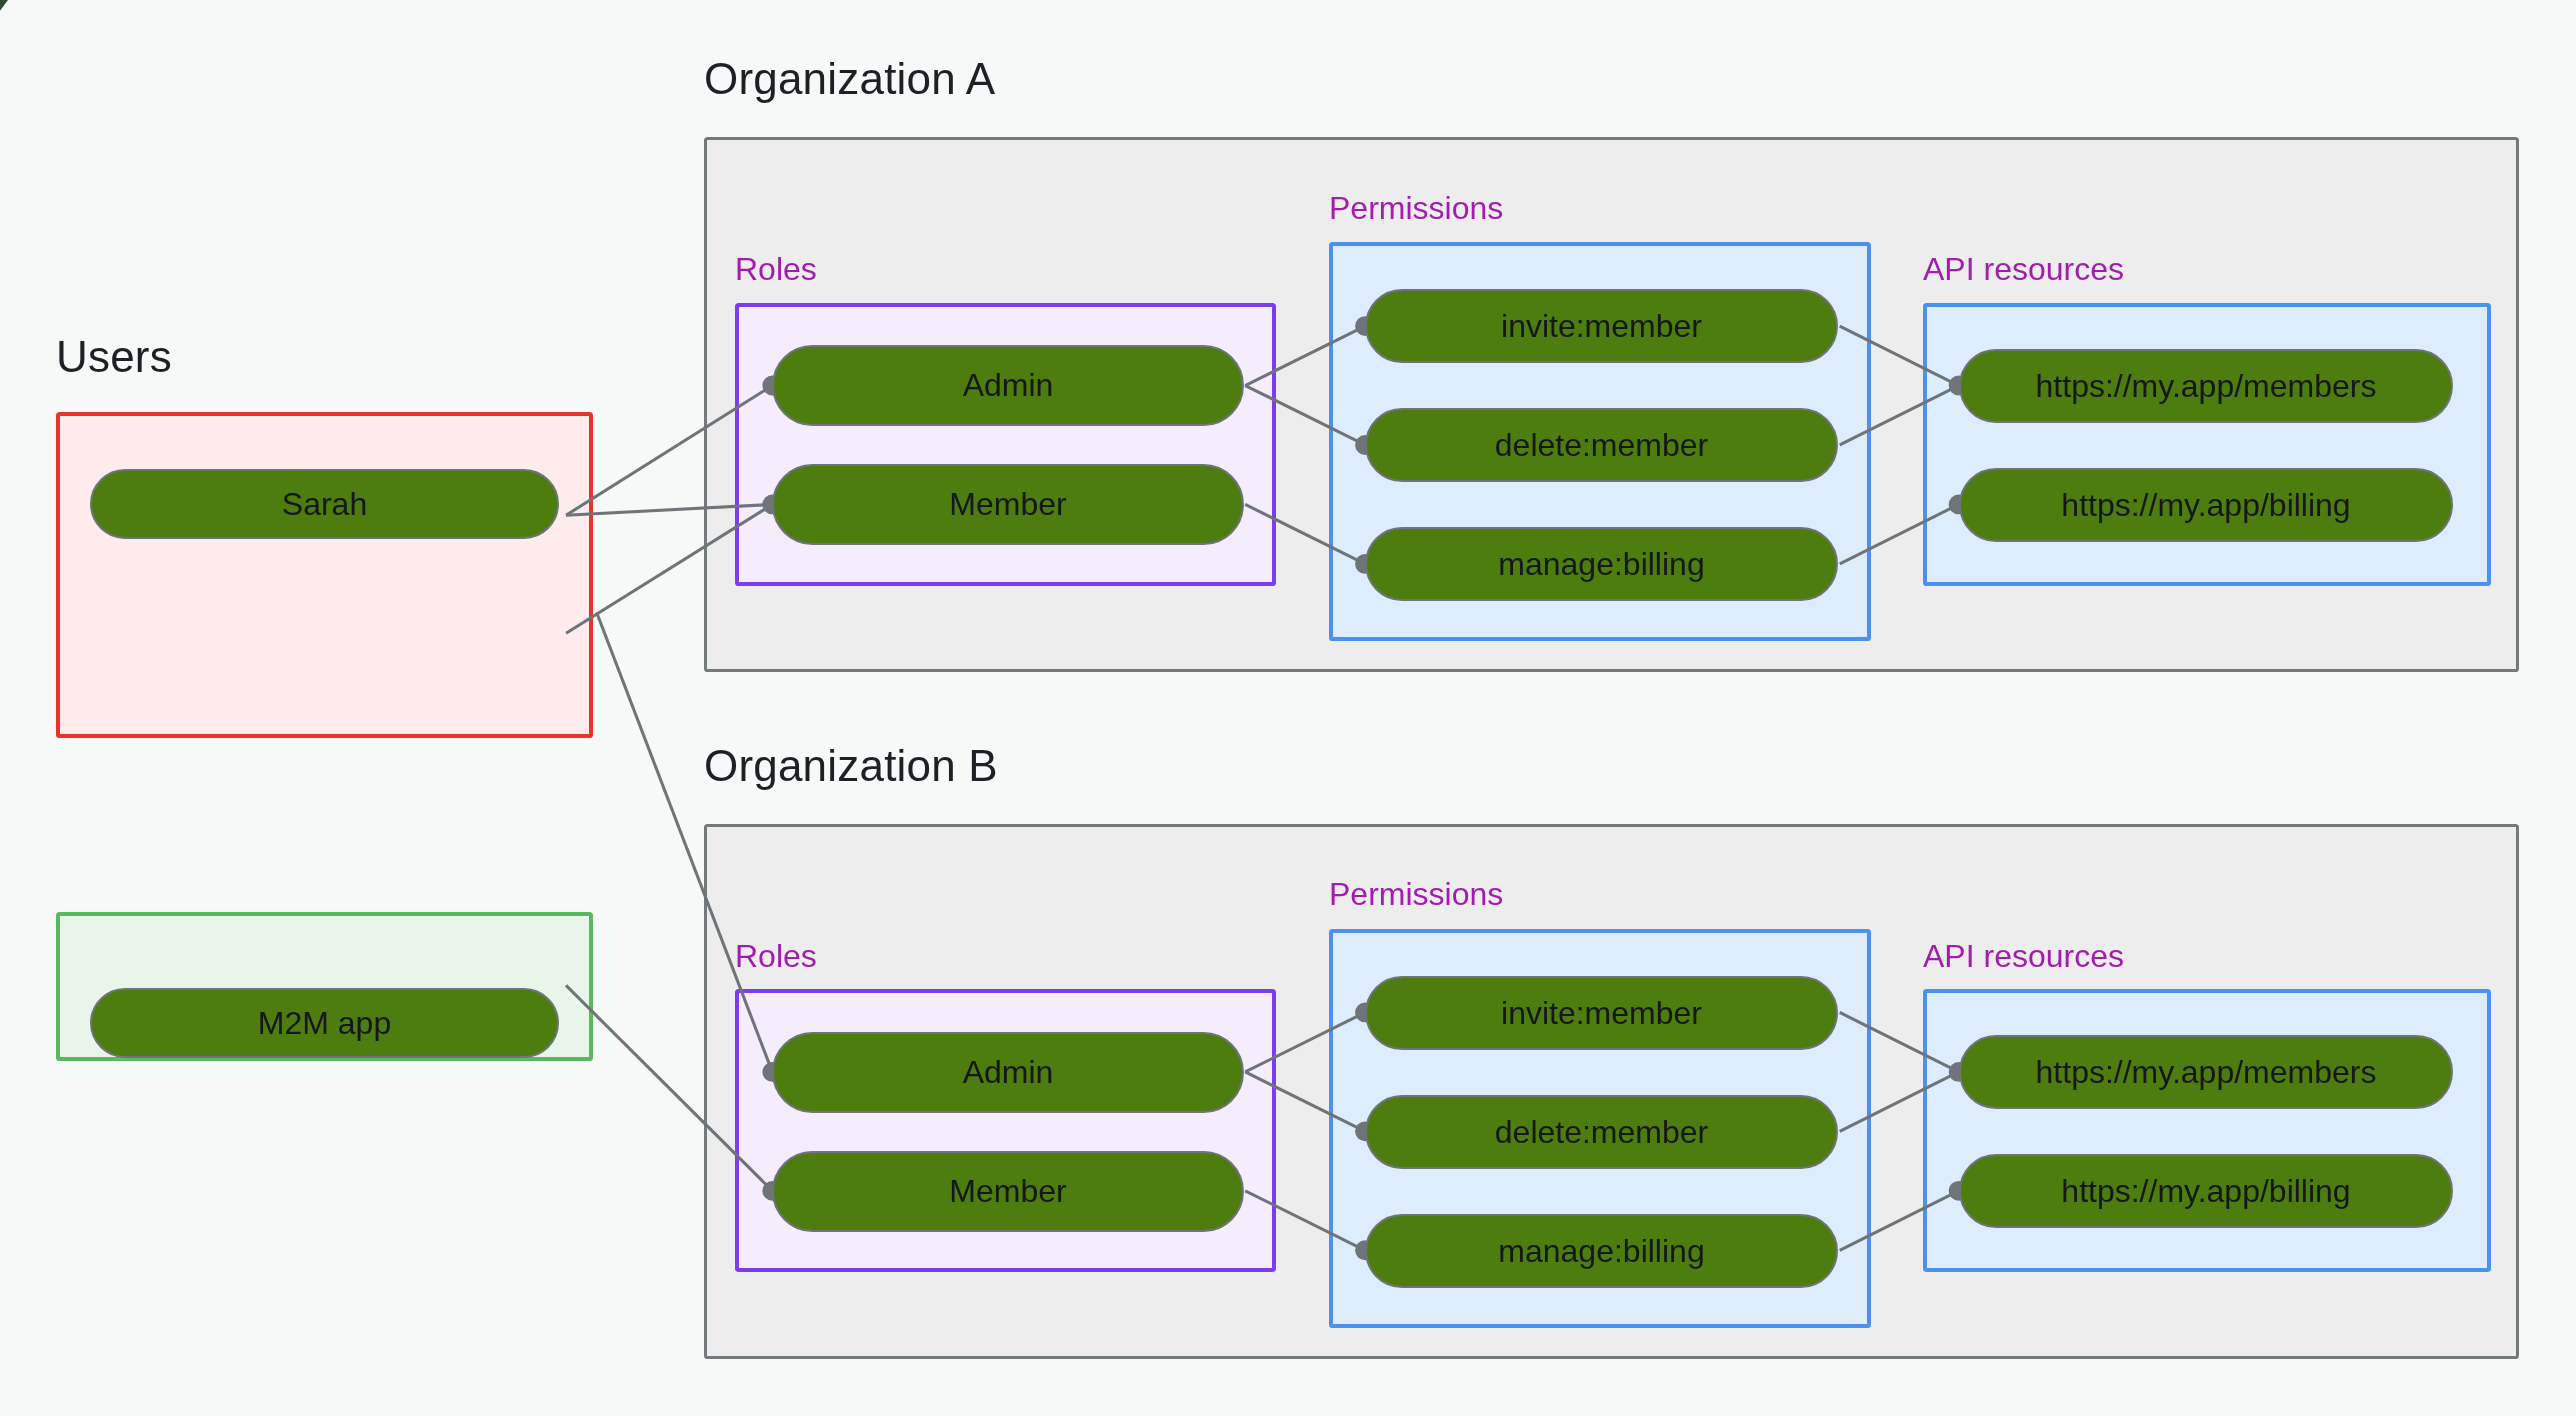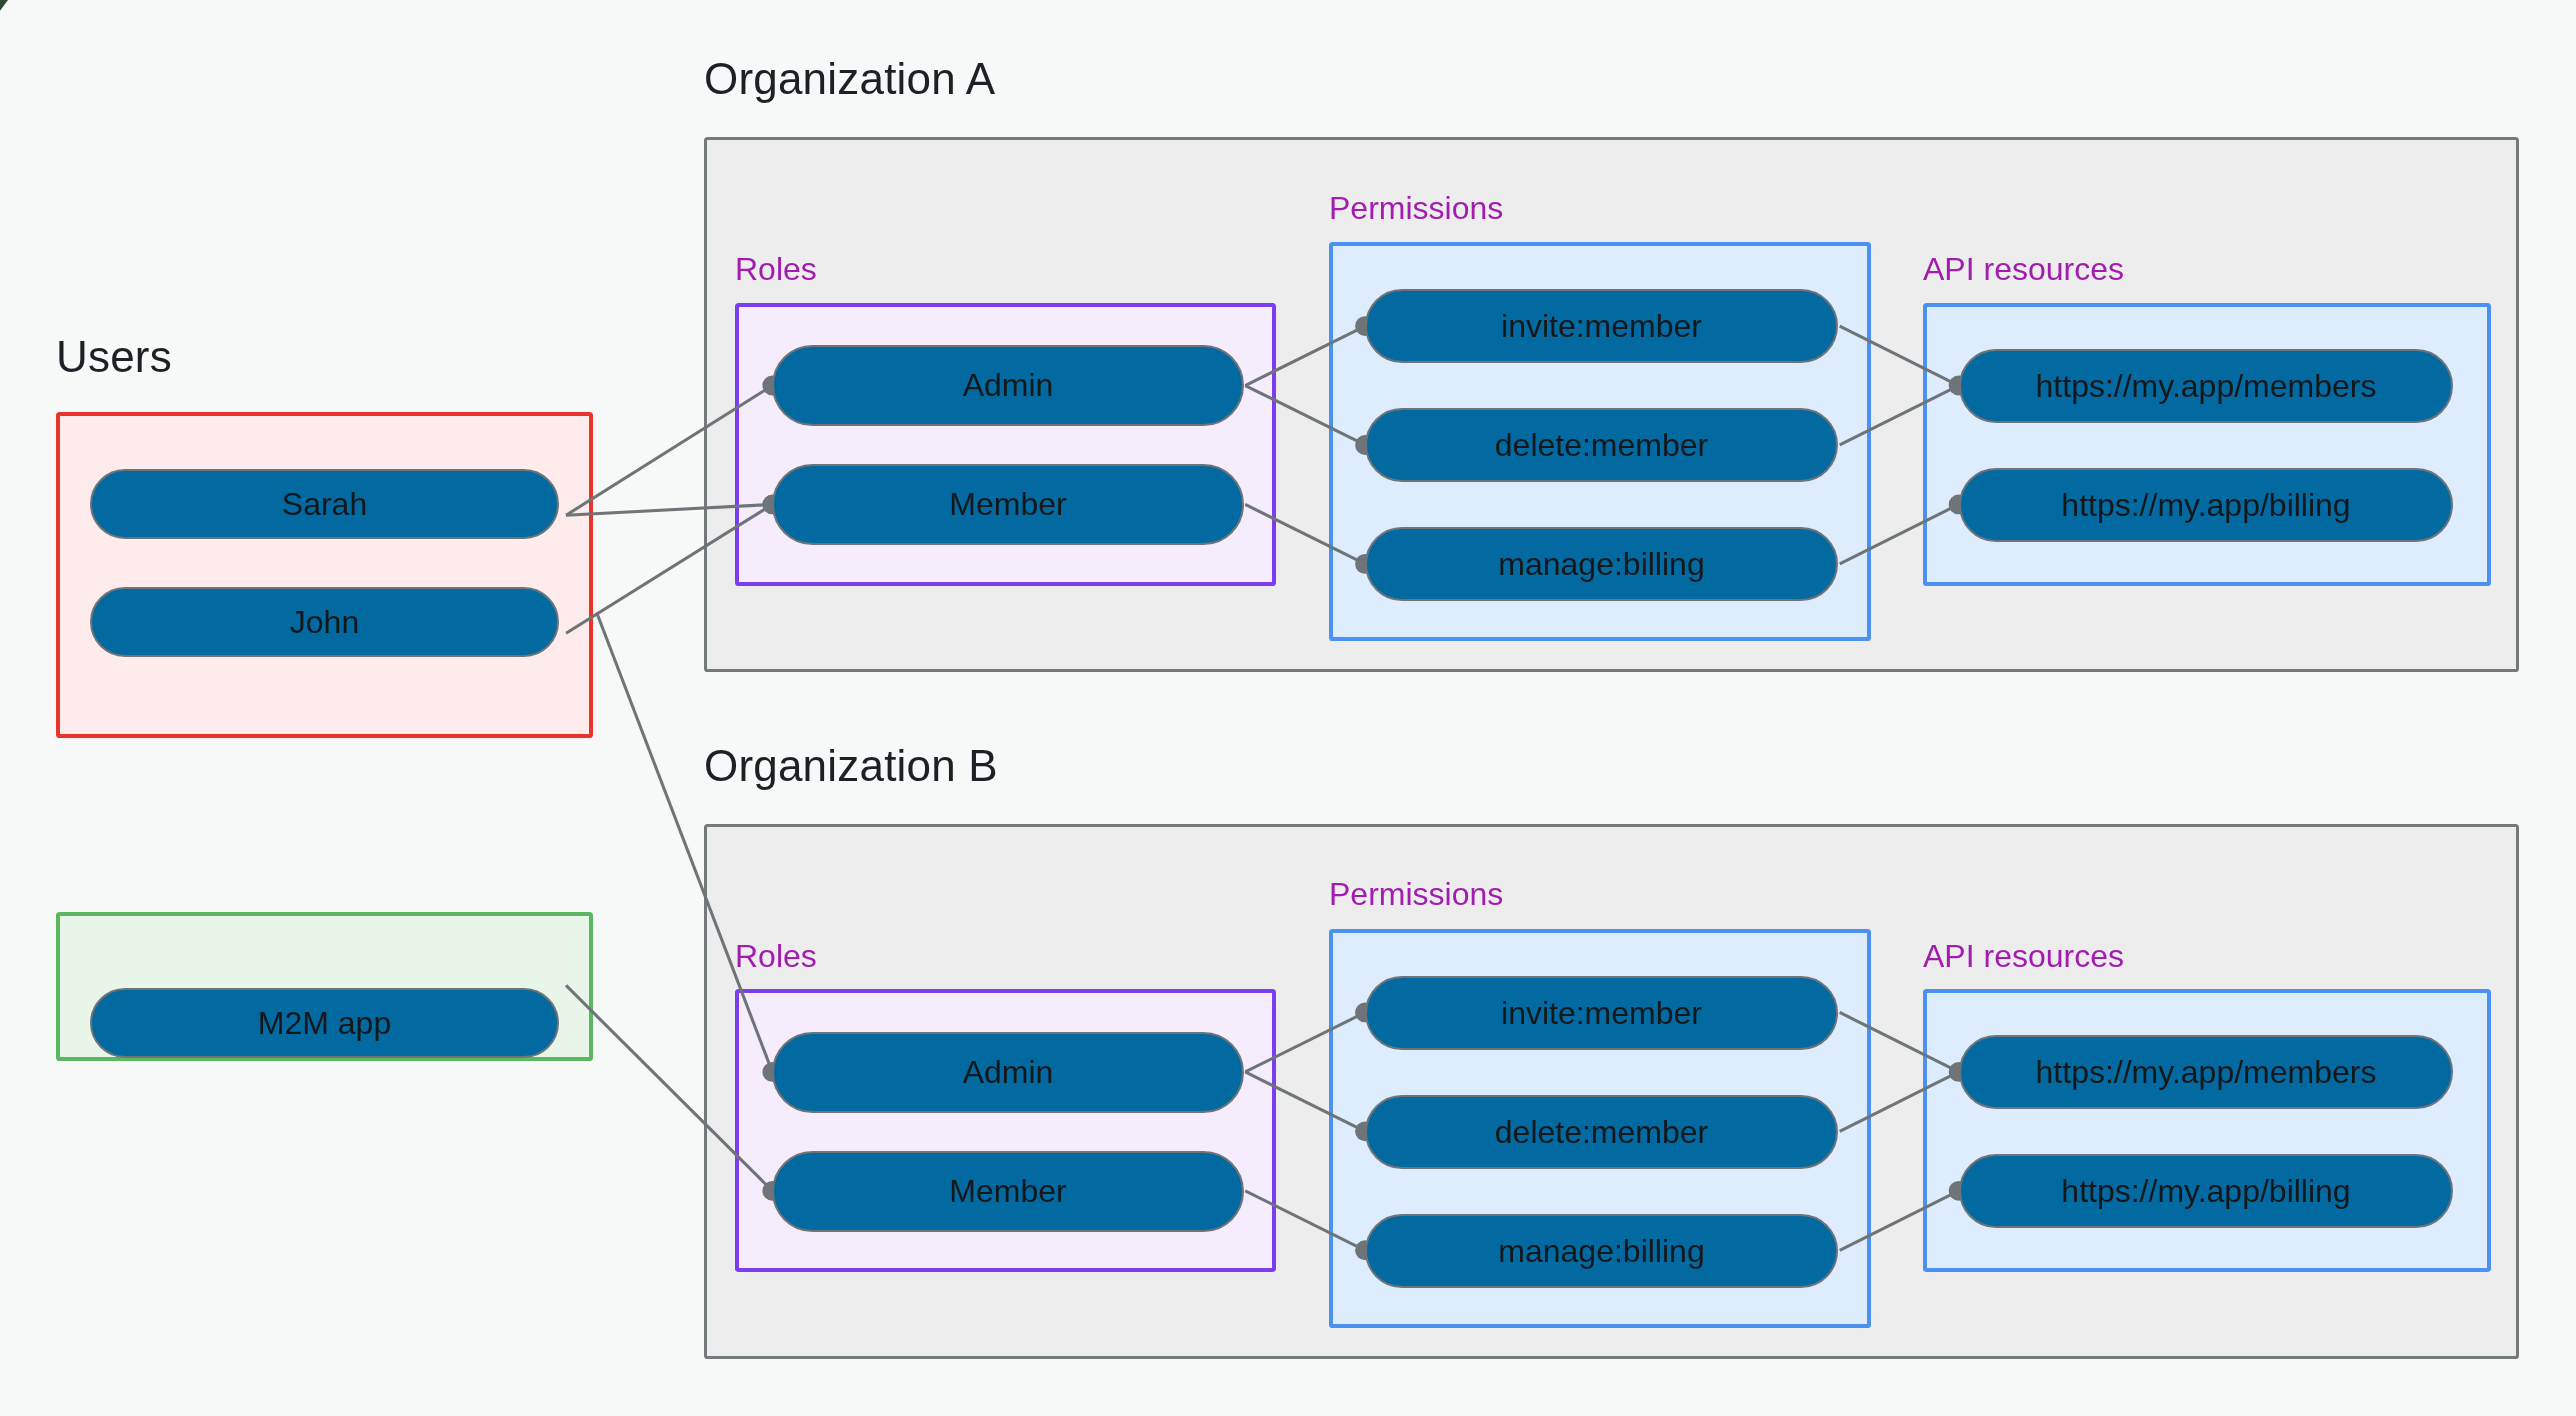--- a/index.html
+++ b/index.html
@@ -54,21 +54,21 @@
   }
   .perm-box, .api-box {
     background: #ddedfd;
     border: 4.5px solid #4a91f2;
     border-radius: 3.6px;
   }
 
   
   .pill {
     position: absolute;
-    background: #0369a1;
+    background: #4d7c0f;
     border: 2.7px solid #6f7478;
     border-radius: 900px;
     display: flex;
     align-items: center;
     justify-content: center;
     font-size: 32px;
     color: #15181b;
     white-space: nowrap;
     z-index: 5;
     text-align: right;
@@ -132,21 +132,20 @@
     <circle cx="1515" cy="1124" r="11"></circle>
     <circle cx="1515" cy="1256" r="11"></circle>
     <circle cx="1515" cy="1388" r="11"></circle>
     <circle cx="2174" cy="1190" r="11"></circle>
     <circle cx="2174" cy="1322" r="11"></circle>
   </svg>
 
   <div class="grp-label" style="left:56px; top:335px;">Users</div>
   <div class="box users-box" style="left:56px; top:412px; width:537px; height:326px;"></div>
   <div class="pill" style="left:90px; top:469px; width:469px; height:70px;">Sarah</div>
-  <div class="pill" style="left:90px; top:587px; width:469px; height:70px;">John</div>
 
   <div class="box m2m-box" style="left:56px; top:912px; width:537px; height:149px;"></div>
   <div class="pill" style="left:90px; top:988px; width:469px; height:70px;">M2M app</div>
 
   <div class="grp-label" style="left:704px; top:57px;">Organization A</div>
   <div class="box org-box" style="left:704px; top:137px; width:1815px; height:535px;"></div>
 
   <div class="sub-label" style="left:735px; top:236px;">Roles</div>
   <div class="box roles-box" style="left:735px; top:303px; width:541px; height:283px;"></div>
   <div class="pill" style="left:772px; top:345px; width:472px; height:81px;">Admin</div>

